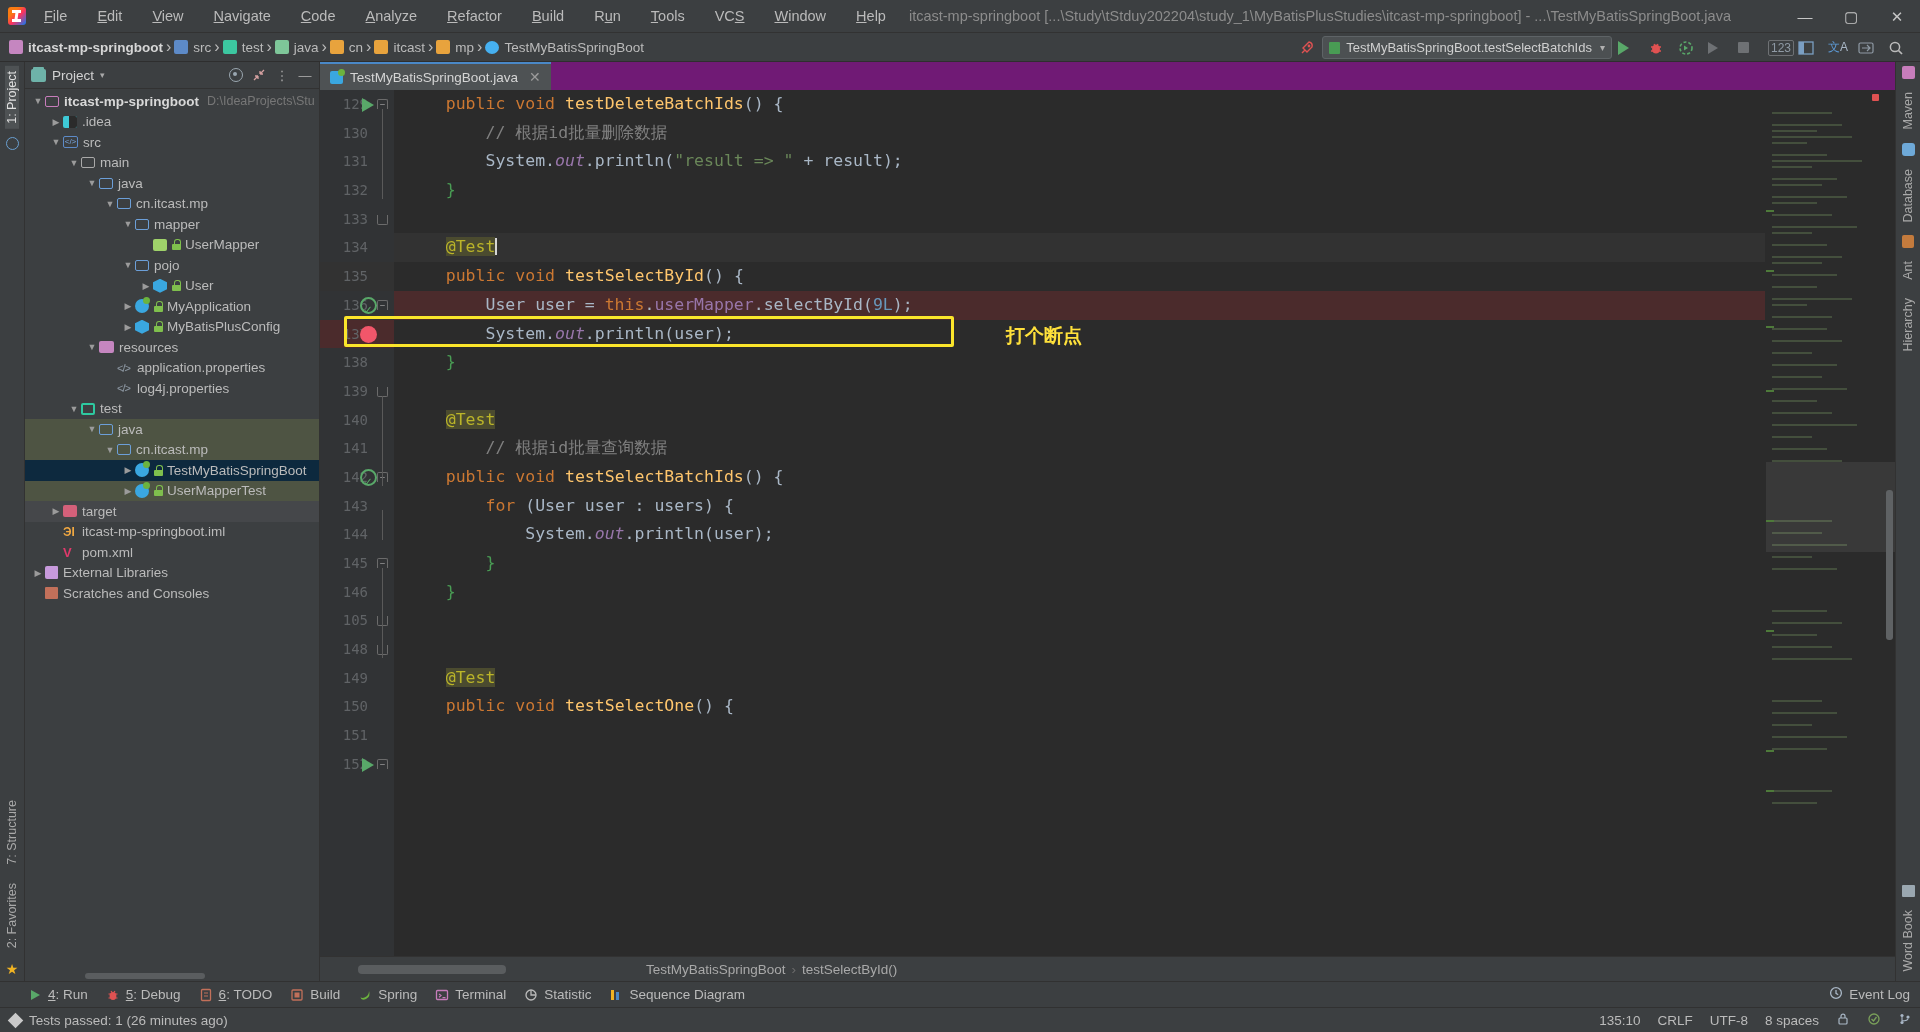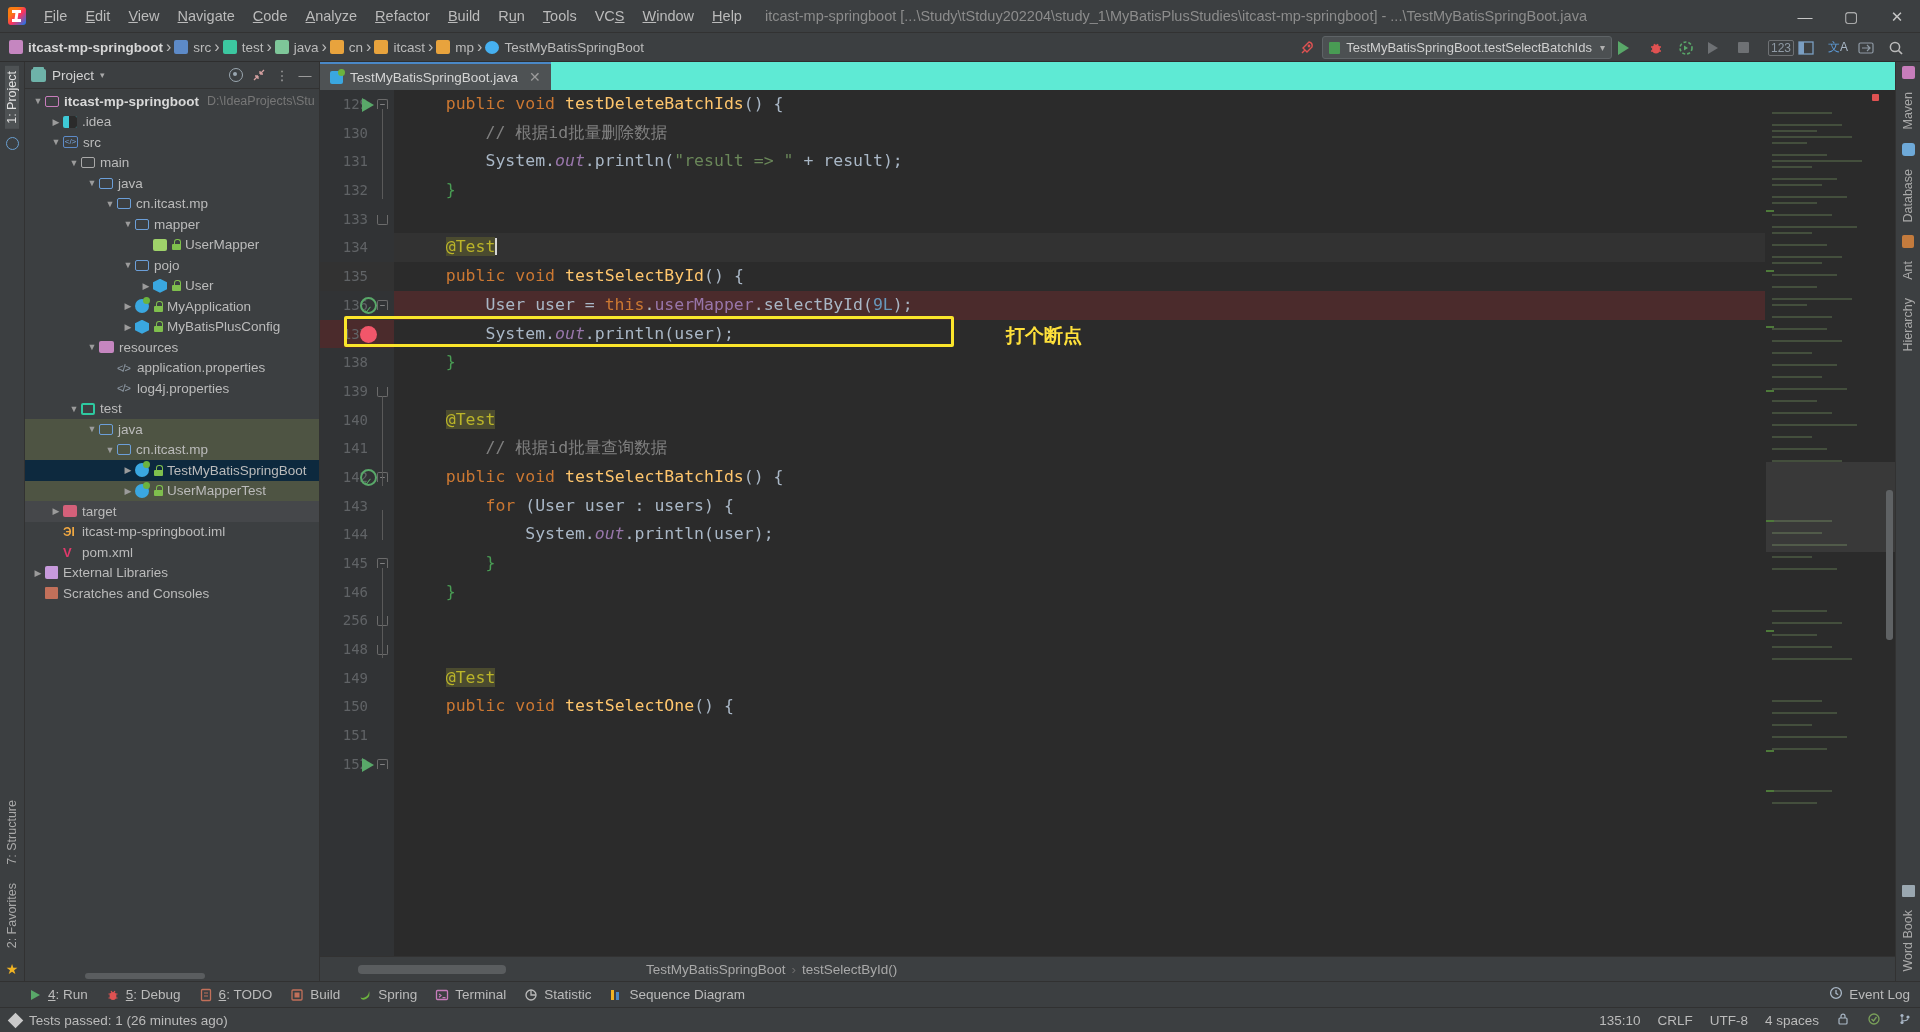--- a/index.html
+++ b/index.html
@@ -23,21 +23,21 @@
     position: relative; flex: 0 0 18px;
   }
   .ij-logo::after {
     content: ""; position: absolute; left: 4px; top: 3px; width: 9px; height: 3px; background: #fff;
     box-shadow: 0 9px 0 0 #fff;
   }
   .ij-logo::before {
     content: ""; position: absolute; left: 7px; top: 4px; width: 3px; height: 10px; background: #fff;
     transform: skewX(-8deg);
   }
-  .menu { display: flex; align-items: center; height: 100%; }
+  .menu { display: flex; align-items: center; height: 100%; gap: 12px; }
   .menu-item {
     padding: 3px 9px; font-size: 14.5px; color: #bbbbbb; cursor: default; line-height: 20px;
   }
   .menu-item u { text-decoration: underline; }
   .window-title {
     margin-left: 14px; font-size: 14.5px; color: #8c8c8c; white-space: nowrap; overflow: hidden;
   }
   .win-ctrls { position: absolute; right: 0; top: 0; height: 33px; display: flex; align-items: center; }
   .win-btn { width: 46px; height: 33px; display: flex; align-items: center; justify-content: center; color: #c6c6c6; font-size: 15px; }
 
@@ -130,21 +130,21 @@
   .i-lib { width:13px; height:13px; margin-right:5px; flex:0 0 13px; background:#c79adc; border-radius:2px 1px 1px 2px; }
   .i-scr { width:13px; height:12px; margin-right:5px; flex:0 0 13px; background:#c2705a; border-radius:1px; }
   .i-spring { width:14px;height:14px;margin-right:5px;flex:0 0 14px;border-radius:50%;background:#3aa7e0;position:relative;}
   .i-spring::after{content:"";position:absolute;right:-1px;top:-2px;width:7px;height:7px;border-radius:50%;background:#6cb33e;}
 
   .pp-hscroll { height: 10px; flex: 0 0 10px; background: #3c3f41; position: relative; }
   .pp-hscroll::after { content:""; position:absolute; left:60px; top:2px; width:120px; height:6px; background:#5a5d5f; border-radius:3px; }
 
   
   .editor-col { flex: 1 1 auto; display: flex; flex-direction: column; min-width: 0; background: #2b2b2b; }
-  .tabbar { height: 28px; flex: 0 0 28px; background: #5eead4; display: flex; align-items: stretch; }
+  .tabbar { height: 28px; flex: 0 0 28px; background: #701a75; display: flex; align-items: stretch; }
   .tab {
     display: flex; align-items: center; padding: 0 10px; font-size: 13.5px; color: #d5d5d5;
     background: #4e5254; border-top: 2px solid #4a88c7; gap: 7px;
   }
   .tab .tab-ico { width: 13px; height: 13px; border-radius: 2px; background: #3aa7e0; position: relative; flex:0 0 13px;}
   .tab .tab-ico::after { content:""; position:absolute; right:-2px; top:-2px; width:7px; height:7px; border-radius:50%; background:#6cb33e; }
   .tab .tab-x { color: #9b9b9b; font-size: 14px; margin-left: 4px; }
 
   .editor-area { flex: 1 1 auto; display: flex; min-height: 0; position: relative; }
   .gutter {
@@ -561,21 +561,21 @@
             <div class="gline bp-row"><span>137</span><span class="bp-dot"></span></div>
             <div class="gline"><span>138</span></div>
             <div class="gline"><span>139</span><span class="fold bot"></span></div>
             <div class="gline"><span>140</span></div>
             <div class="gline"><span>141</span></div>
             <div class="gline"><span>142</span><span class="run-ok"></span><span class="fold top">−</span></div>
             <div class="gline"><span>143</span></div>
             <div class="gline"><span>144</span></div>
             <div class="gline"><span>145</span><span class="fold top">−</span></div>
             <div class="gline"><span>146</span></div>
-            <div class="gline"><span>256</span><span class="fold bot"></span></div>
+            <div class="gline"><span>105</span><span class="fold bot"></span></div>
             <div class="gline"><span>148</span><span class="fold bot"></span></div>
             <div class="gline"><span>149</span></div>
             <div class="gline"><span>150</span></div>
             <div class="gline"><span>151</span></div>
             <div class="gline"><span>152</span><span class="run-tri"></span><span class="fold top">−</span></div>
             <div class="fold-line" style="top: 19px; height: 90px;"></div>
             <div class="fold-line" style="top: 306px; height: 90px;"></div>
             <div class="fold-line" style="top: 478px; height: 90px;"></div>
             <div class="fold-line" style="top: 420px; height: 30px;"></div>
           </div>
@@ -784,21 +784,21 @@
     </div>
   </div>
 
   <div class="statusbar">
     <span class="diamond"></span>
     <span>Tests passed: 1 (26 minutes ago)</span>
     <div class="status-right">
       <span>135:10</span>
       <span>CRLF</span>
       <span>UTF-8</span>
-      <span>4 spaces</span>
+      <span>8 spaces</span>
       <span>
         <svg width="14" height="14" viewBox="0 0 14 14">
             <rect x="3" y="6" width="8" height="6" rx="1" fill="none" stroke="#a9b7c6" stroke-width="1.2"></rect>
             <path d="M5 6V4.2A2 2 0 0 1 9 4.2V6" stroke="#a9b7c6" stroke-width="1.2" fill="none"></path>
           </svg>
       </span>
       <span>
         <svg width="14" height="14" viewBox="0 0 14 14">
             <circle cx="7" cy="7" r="5" fill="none" stroke="#7aa05a" stroke-width="1.3"></circle>
             <path d="M4.5 7l2 2 3-4" stroke="#7aa05a" stroke-width="1.3" fill="none"></path>

